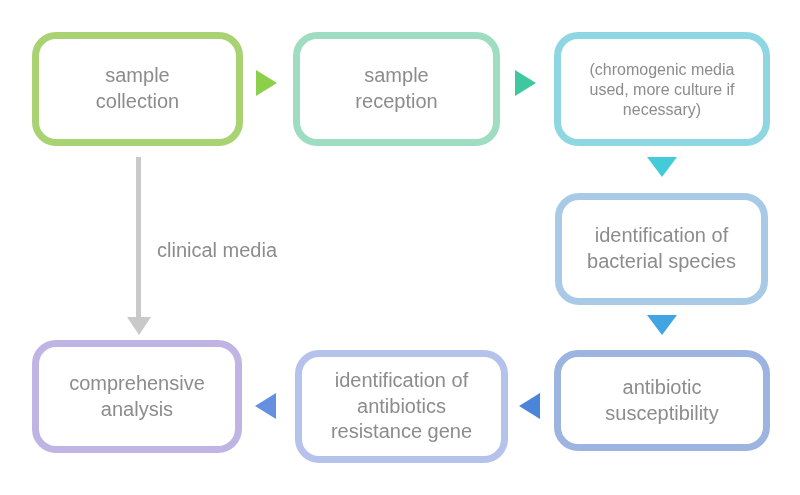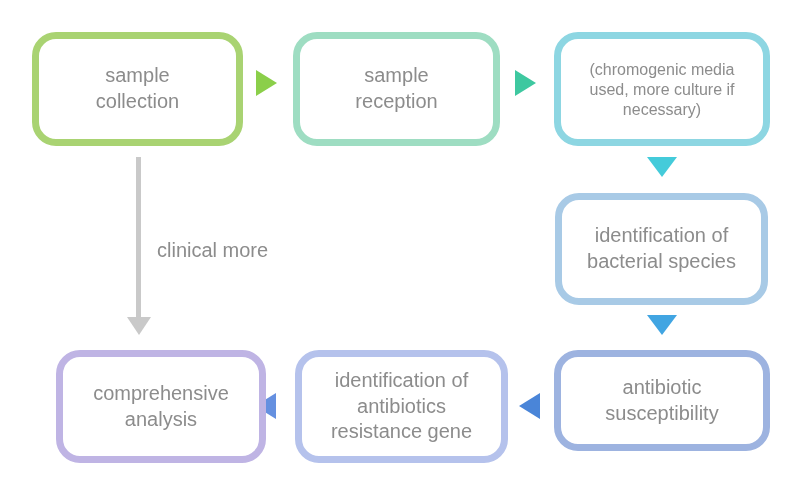--- a/index.html
+++ b/index.html
@@ -84,22 +84,22 @@
   <div class="tri tri-left" style="left: 519px; top: 393px; border-right-color: rgb(74, 133, 216);"></div>
 
   <div class="node" style="left: 295px; top: 350px; width: 213px; height: 113px; border-color: rgb(181, 194, 236);">
     <div class="node-label">identification of
 antibiotics
 resistance gene</div>
   </div>
 
   <div class="tri tri-left" style="left: 255px; top: 393px; border-right-color: rgb(101, 144, 224);"></div>
 
-  <div class="node" style="left: 32px; top: 350px; width: 210px; height: 113px; border-color: rgb(191, 180, 228); margin-left: 24px;">
+  <div class="node" style="left: 32px; top: 340px; width: 210px; height: 113px; border-color: rgb(191, 180, 228);">
     <div class="node-label">comprehensive
 analysis</div>
   </div>
 
   <div class="gray-line" style="background-color: rgb(201, 201, 201);"></div>
   <div class="tri gray-head" style="border-top-color: rgb(201, 201, 201);"></div>
-  <div class="flow-label">clinical more</div>
+  <div class="flow-label">clinical media</div>
 
 </div>
 
 </body></html>

